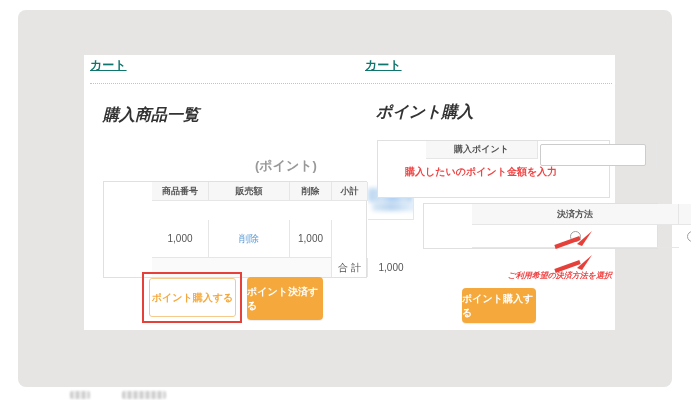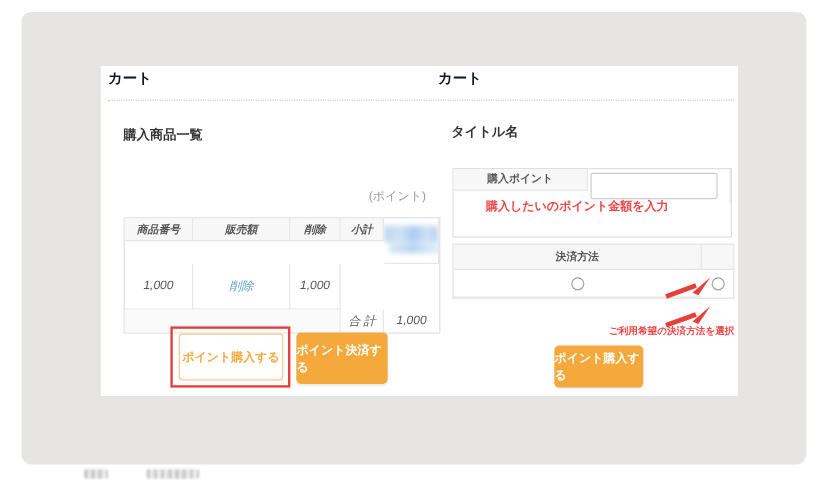--- a/index.html
+++ b/index.html
@@ -1,27 +1,27 @@
 <!DOCTYPE html>
 <html><head>
 <meta charset="utf-8">
 <style>
   html,body{margin:0;padding:0;background:#ffffff;width:691px;height:400px;overflow:hidden;
     font-family:"Liberation Sans","DejaVu Sans",sans-serif;-webkit-font-smoothing:antialiased;}
   .stage{position:relative;width:691px;height:400px;background:#ffffff;}
   .gray-panel{position:absolute;left:18px;top:10px;width:654px;height:377px;background:#e6e5e4;border-radius:8px;}
   .content{position:absolute;left:84px;top:55px;width:531px;height:275px;background:#ffffff;}
   .abs{position:absolute;box-sizing:border-box;}
-  .hdr{font-size:12px;font-weight:bold;color:#0f172a;}
-  .sec-title{font-size:11px;font-weight:bold;color:#333;}
+  .hdr{font-size:12px;font-weight:bold;color:#0f766e;text-decoration:underline;}
+  .sec-title{font-size:16px;font-weight:bold;color:#333;font-style:italic;}
   .dotted{border-top:1px dotted #c3c3c3;height:0;}
-  .unit-note{font-size:10px;color:#999;text-align:right;}
+  .unit-note{font-size:13px;color:#999;text-align:left;font-weight:bold;}
   
-  .tbl{border:1px solid #e0e0e0;background:#fff;display:grid;}
-  .tbl-l{grid-template-columns:57px 81px 42px 36px 46px;font-style:italic;}
+  .tbl{border:1px solid #e0e0e0;background:#fff;display:grid;padding-left:48px;}
+  .tbl-l{grid-template-columns:57px 81px 42px 36px 46px;}
   .cell{border-right:1px solid #e6e6e6;border-bottom:1px solid #e6e6e6;display:flex;align-items:center;justify-content:center;overflow:hidden;}
   .cell:nth-last-child(1){border-right:none;}
   .th{background:#f7f7f7;height:18px;font-size:9px;font-weight:bold;color:#555;}
   .td{height:37px;font-size:10px;color:#555;}
   .tfoot{height:19px;font-size:10px;color:#555;}
   .merged{grid-column:1 / 4;background:#fafafa;}
   .no-rb{border-right:none;}
   .last-row{border-bottom:none;}
   .link{color:#5b9bd5;cursor:pointer;text-decoration:none;font-size:10px;}
   .blur-title{width:72px;height:26px;border-radius:2px;filter:blur(2px);
@@ -30,21 +30,21 @@
     background-size:100% 14px;background-repeat:no-repeat;position:relative;}
   .blur-title::after{content:"";position:absolute;left:4px;top:15px;width:60px;height:8px;
     background:linear-gradient(90deg,#d9e8f7,#b9d4ee,#e2eefa,#c4daf1);border-radius:2px;}
   
   .btn{display:flex;align-items:center;justify-content:center;font-size:10px;font-weight:bold;cursor:pointer;}
   .btn-orange{background:#f5a93d;color:#ffffff;border-radius:4px;box-shadow:0 1px 1px rgba(0,0,0,.08);}
   .btn-outline{background:#ffffff;color:#f5a93d;border:1px solid #f6c98c;border-radius:3px;}
   .red-rect{border:2px solid #e5403a;background:transparent;z-index:5;}
   
   .tbl-r1{grid-template-columns:112px 119px;}
-  .tbl-r2{grid-template-columns:207px 26px;}
+  .tbl-r2{grid-template-columns:207px 26px;margin-left:46px;}
   .th-r{background:#f7f7f7;height:17px;font-size:9px;font-weight:bold;color:#555;}
   .td-r1{height:28px;font-size:10px;color:#555;}
   .td-r2{height:22px;font-size:9px;color:#555;}
   .th-r2{background:#f7f7f7;height:20px;font-size:9px;font-weight:bold;color:#555;}
   .points-input{width:106px;height:22px;border:1px solid #cccccc;border-radius:2px;background:#fff;outline:none;
     font-size:10px;padding:0 4px;box-sizing:border-box;}
   .hint-red{color:#ef4444;font-weight:bold;font-size:10px;white-space:nowrap;z-index:4;}
   .hint-red-sm{color:#ef4444;font-weight:bold;font-size:8px;white-space:nowrap;text-align:right;}
   .radio{width:9px;height:9px;border:1px solid #9f9f9f;border-radius:50%;background:#fff;cursor:pointer;}
   .arrow-svg{z-index:6;}
@@ -85,21 +85,21 @@
     <div class="cell tfoot last-row no-rb">1,000</div>
   </div>
 
   <div class="abs btn btn-outline" style="left:149px;top:278px;width:87px;height:39px;">ポイント購入する</div>
   <div class="abs red-rect" style="left:142px;top:272px;width:100px;height:51px;"></div>
   <div class="abs btn btn-orange" style="left:247px;top:277px;width:76px;height:43px;">ポイント決済する</div>
 
   <div class="abs hdr" style="left:365px;top:57px;">カート</div>
   <div class="abs dotted" style="left:365px;top:83px;width:247px;"></div>
 
-  <div class="abs sec-title" style="left:376px;top:102px;">タイトル名</div>
+  <div class="abs sec-title" style="left:376px;top:102px;">ポイント購入</div>
 
   <div class="abs tbl tbl-r1" style="left:377px;top:140px;width:233px;">
     <div class="cell th-r">購入ポイント</div>
     <div class="cell td-r1 last-row" style="justify-content:flex-start;padding-left:2px;">
       <input class="points-input" type="text" value="" style="">
     </div>
     <div class="cell td-r1 last-row no-rb"></div>
   </div>
   <div class="abs hint-red" style="left:405px;top:165px;">購入したいのポイント金額を入力</div>
 
@@ -118,19 +118,19 @@
 
   <svg class="abs arrow-svg" style="left:552px;top:228px;" width="42" height="22" viewBox="0 0 42 22">
     <line x1="3" y1="19" x2="28" y2="10" stroke="#e5403a" stroke-width="4"></line>
     <polygon points="25,16 40,3 30,18" fill="#e5403a"></polygon>
   </svg>
   <svg class="abs arrow-svg" style="left:552px;top:252px;" width="42" height="22" viewBox="0 0 42 22">
     <line x1="3" y1="19" x2="28" y2="10" stroke="#e5403a" stroke-width="4"></line>
     <polygon points="25,16 40,3 30,18" fill="#e5403a"></polygon>
   </svg>
 
-  <div class="abs hint-red-sm" style="left:500px;top:270px;width:112px;">ご利用希望の決済方法を選択</div>
+  <div class="abs hint-red-sm" style="left:500px;top:270px;width:112px;font-style:italic;">ご利用希望の決済方法を選択</div>
 
   <div class="abs btn btn-orange" style="left:462px;top:288px;width:74px;height:35px;">ポイント購入する</div>
 
   <div class="abs smudge" style="left:70px;top:391px;width:20px;"></div>
   <div class="abs smudge" style="left:122px;top:391px;width:44px;"></div>
 </div>
 
 </body></html>

